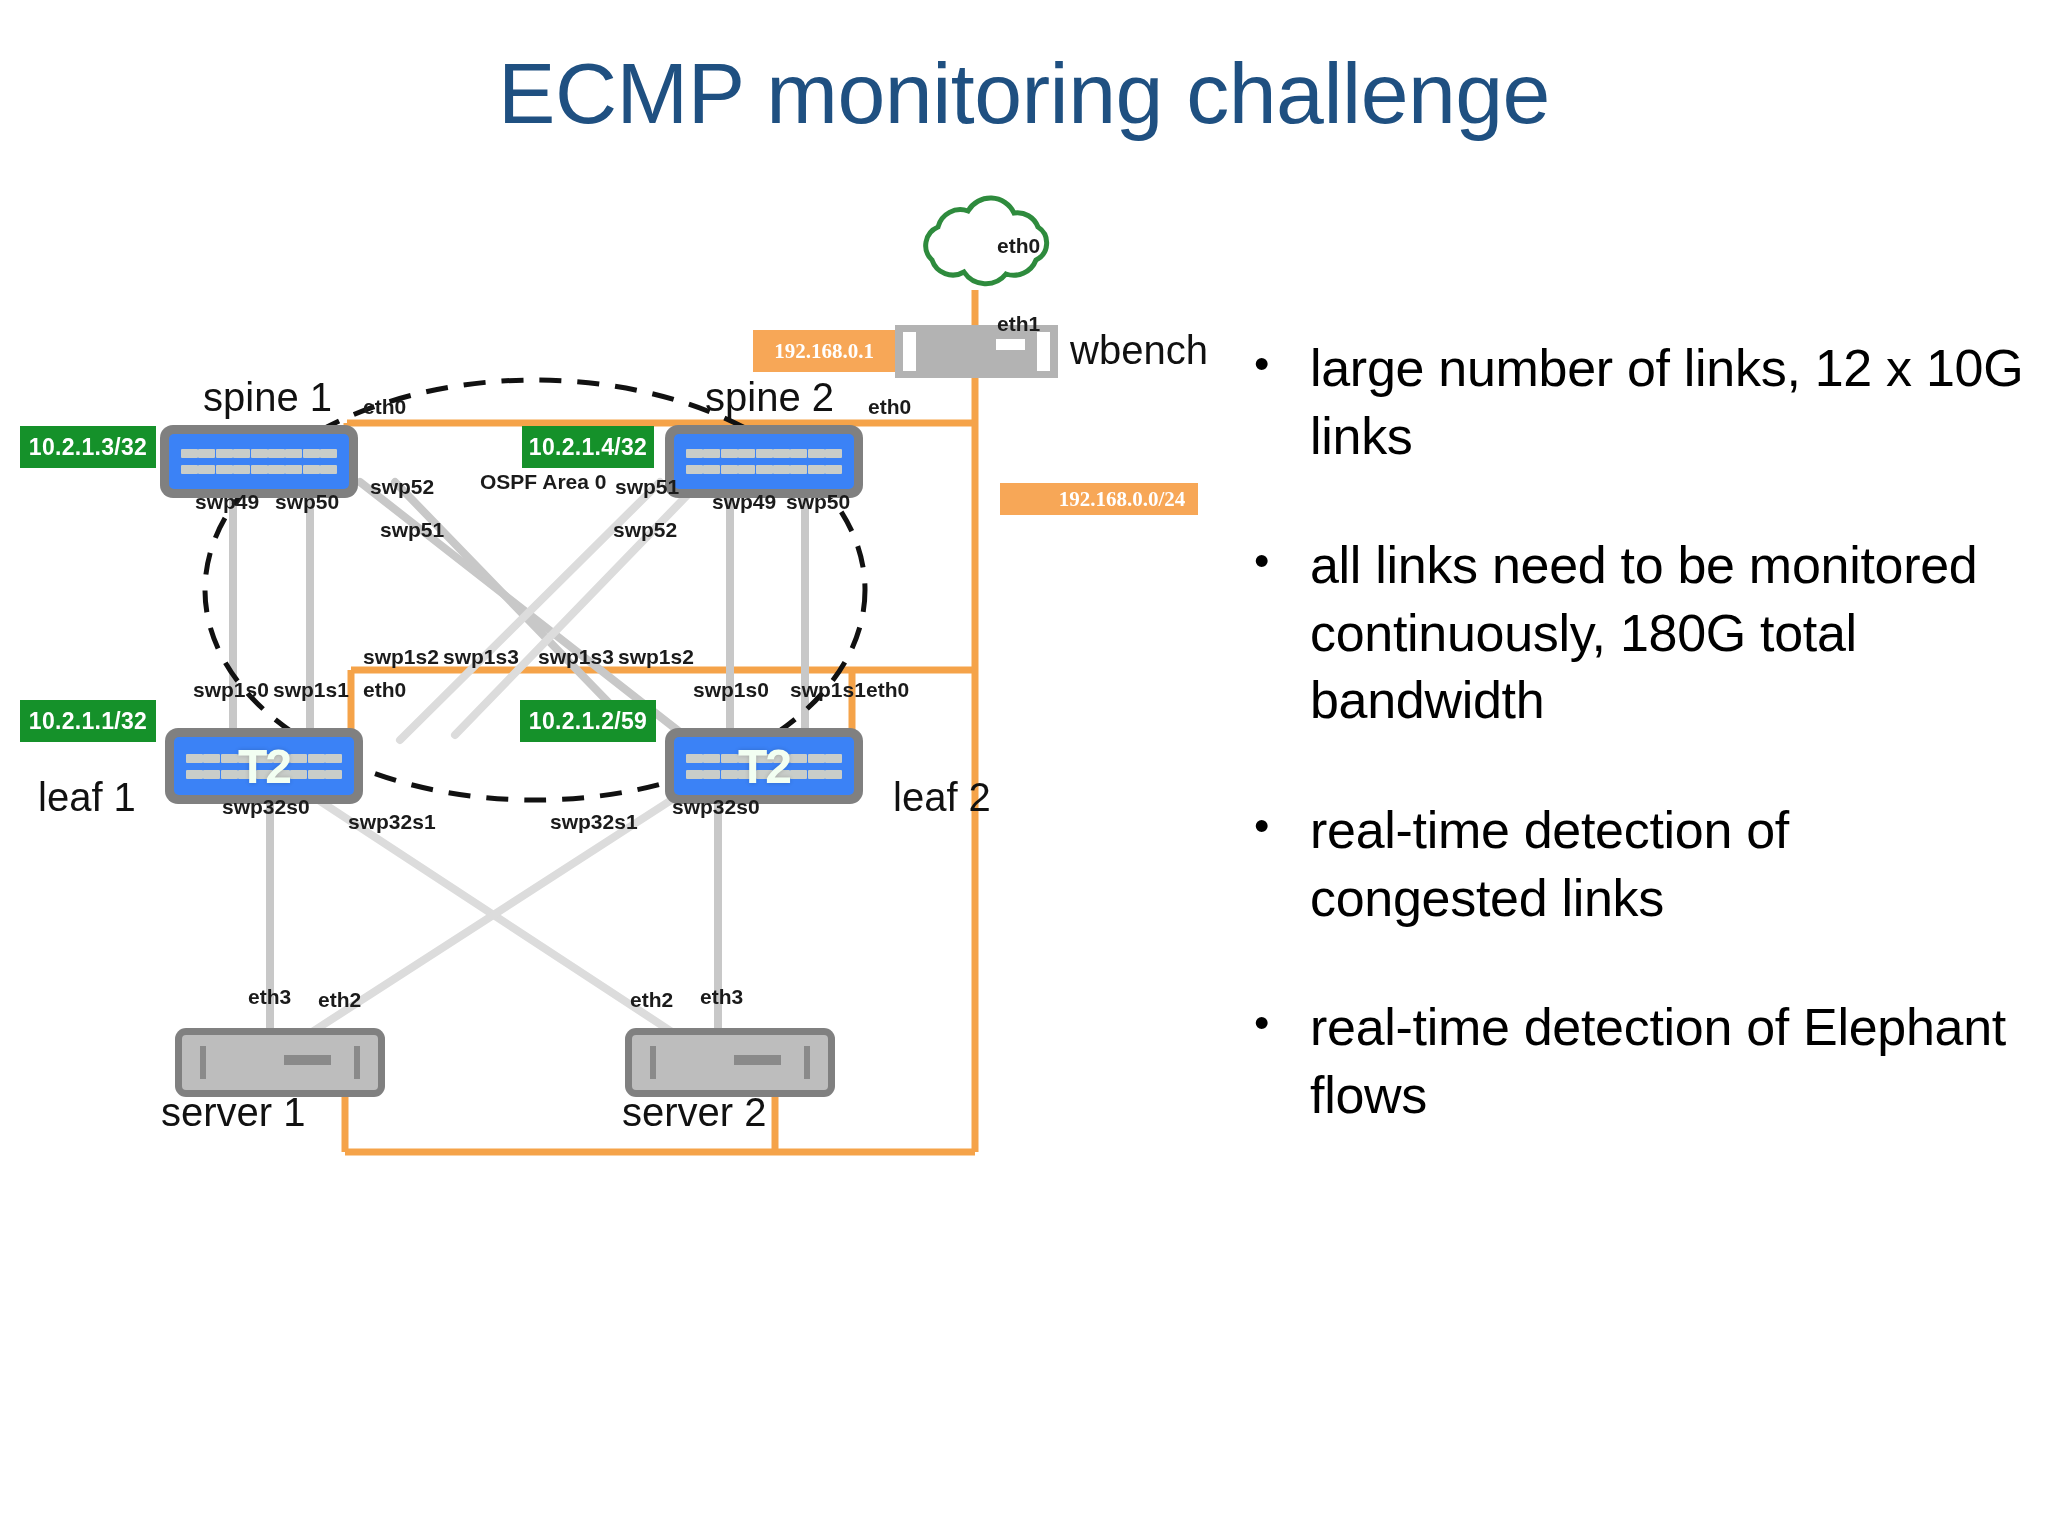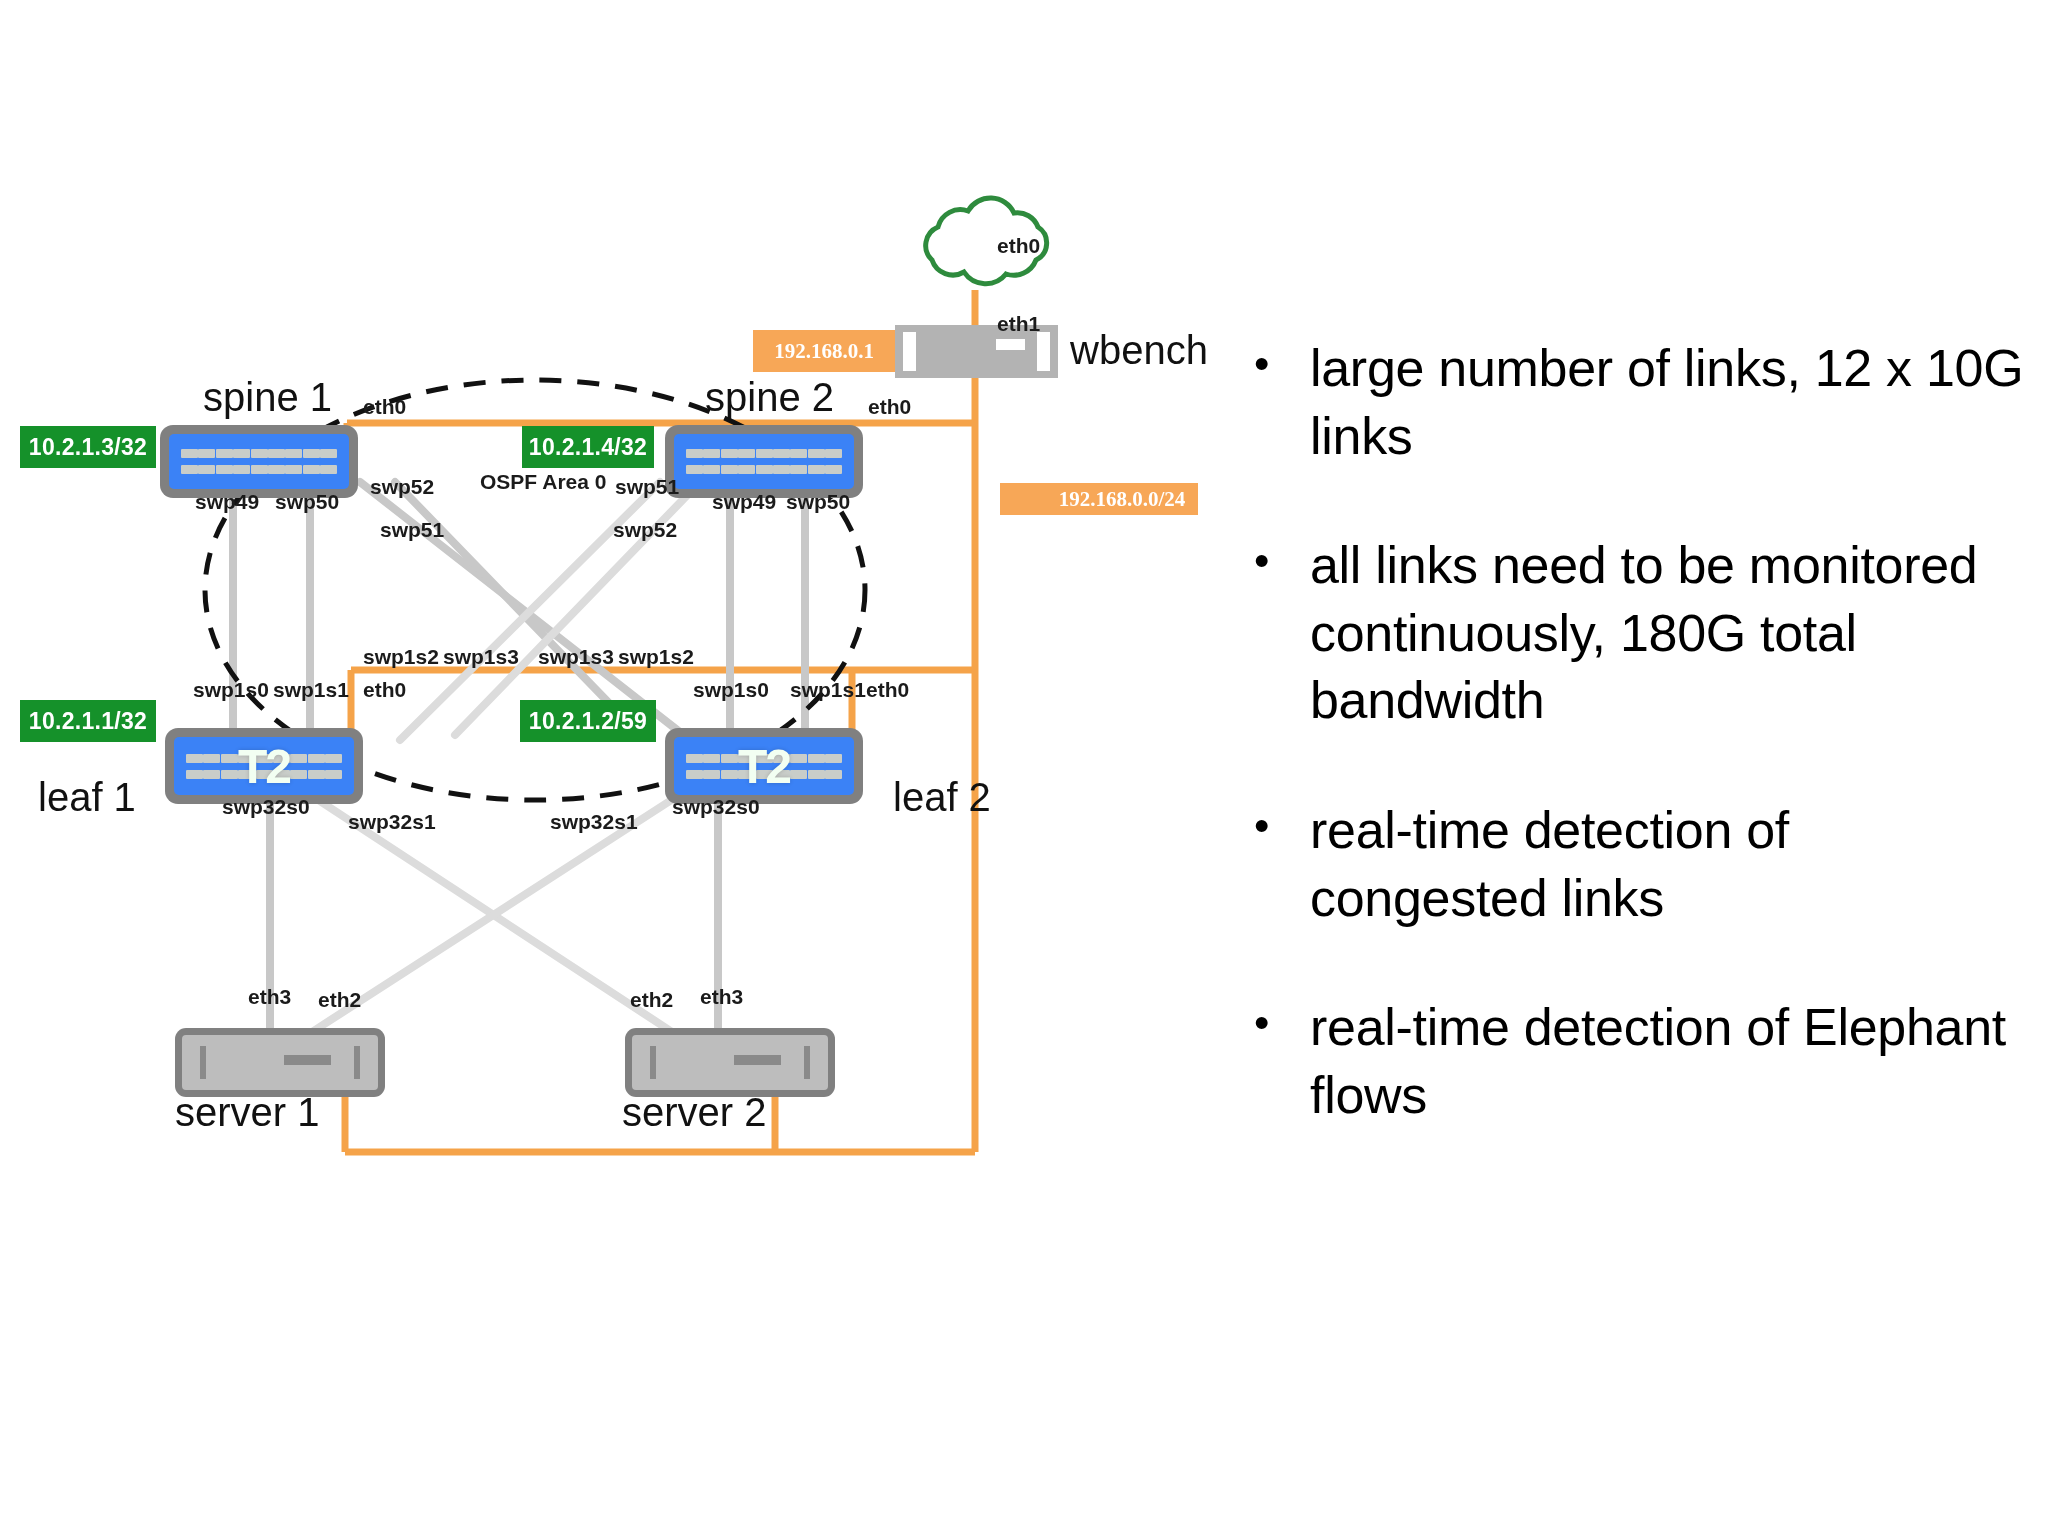--- a/index.html
+++ b/index.html
@@ -79,20 +79,21 @@
   .wbench{position:absolute;background:#b3b3b3;}
   .wbench .wl{position:absolute;left:5%;top:14%;width:13px;height:72%;background:#fff;}
   .wbench .wr{position:absolute;right:5%;top:14%;width:13px;height:72%;background:#fff;}
   .wbench .wm{position:absolute;left:62%;top:26%;width:18%;height:22%;background:#fff;}
 </style>
 </head>
 <body>
 
 <div id="slide">
 
+  <div id="title">ECMP monitoring challenge</div>
 
   <div id="diagram">
 
     <svg width="1240" height="1190" viewBox="0 0 1240 1190">
 
       <g stroke="#f5a349" stroke-width="7" fill="none">
 
         <line x1="975" y1="120" x2="975" y2="155"></line>
 
         <line x1="975" y1="208" x2="975" y2="253"></line>
@@ -328,21 +329,21 @@
     <div class="dlabel iface" style="left:672px;top:625px;">swp32s0</div>
     <div class="dlabel iface" style="left:550px;top:640px;">swp32s1</div>
 
     <div class="server" style="left:175px;top:858px;width:196px;height:55px;">
       <div class="sface">
         <div class="sbar sleft"></div>
         <div class="sbar sright"></div>
         <div class="sbar smid"></div>
       </div>
     </div>
-    <div class="dlabel nodename" style="left:175px;top:920px;">server 1</div>
+    <div class="dlabel nodename" style="left:161px;top:920px;">server 1</div>
     <div class="dlabel iface" style="left:248px;top:815px;">eth3</div>
     <div class="dlabel iface" style="left:318px;top:818px;">eth2</div>
 
     <div class="server" style="left:625px;top:858px;width:196px;height:55px;">
       <div class="sface">
         <div class="sbar sleft"></div>
         <div class="sbar sright"></div>
         <div class="sbar smid"></div>
       </div>
     </div>

